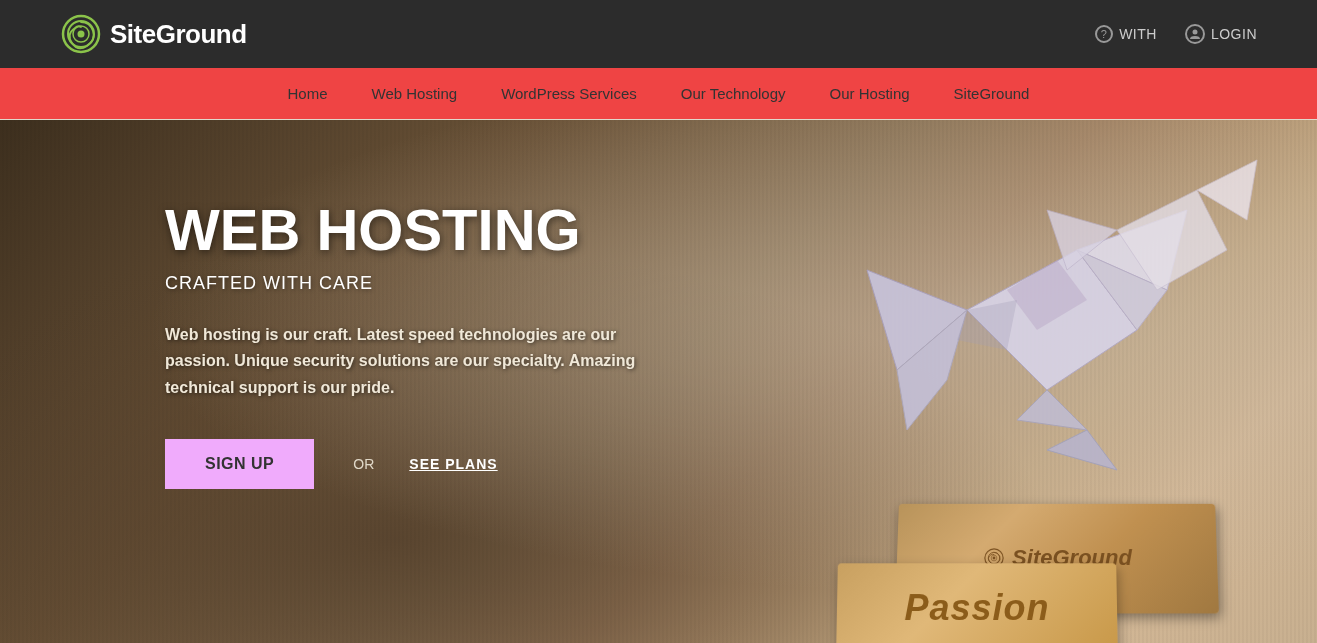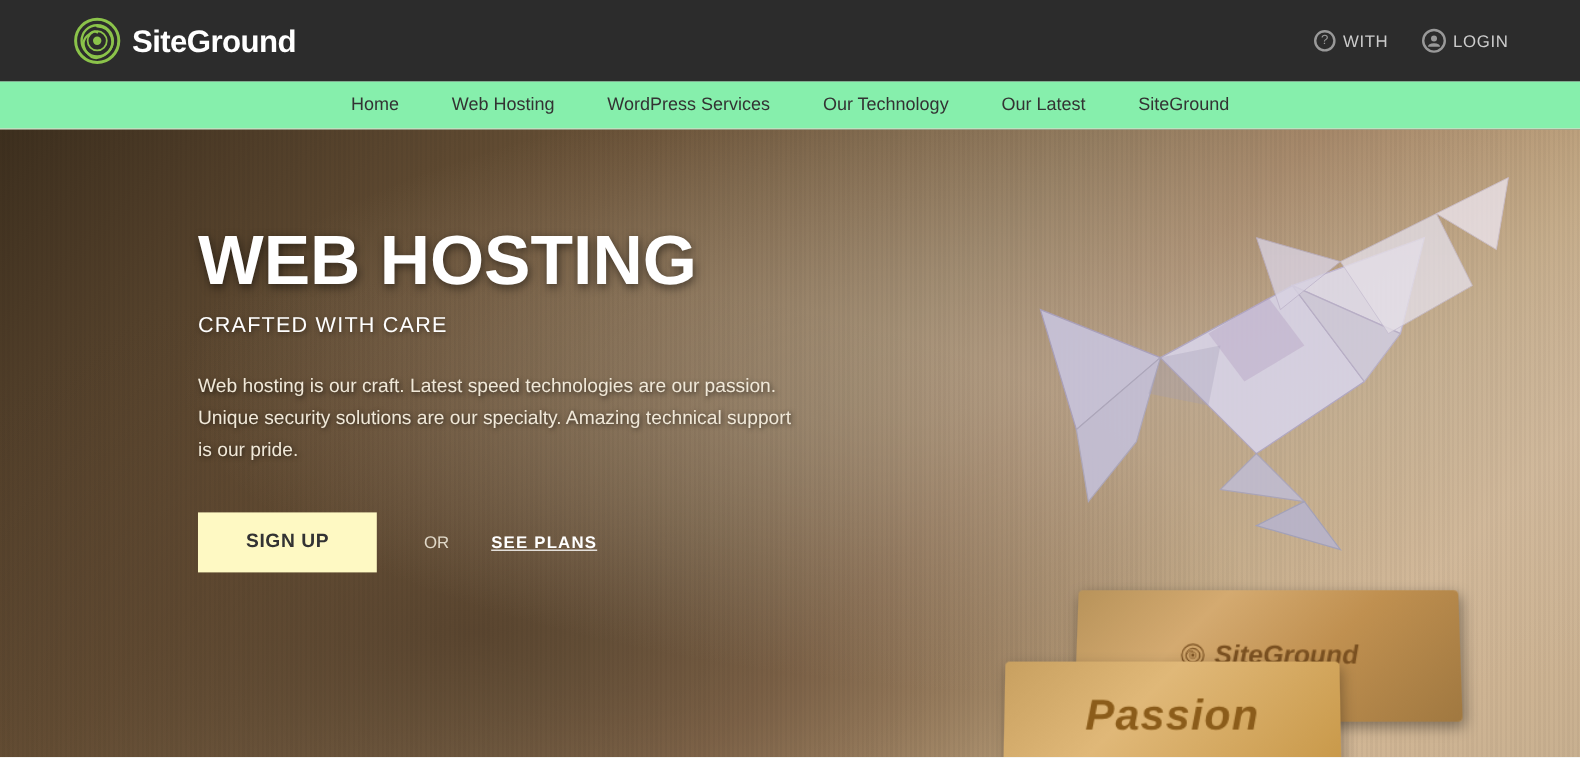--- a/index.html
+++ b/index.html
@@ -61,22 +61,22 @@
       border-radius: 50%;
       display: flex;
       align-items: center;
       justify-content: center;
       font-size: 11px;
       color: #999;
     }
 
     
     .navbar {
-      background-color: #86efac;
-      height: 40px;
+      background-color: #ef4444;
+      height: 52px;
       display: flex;
       align-items: center;
       justify-content: center;
       gap: 0;
       border-bottom: 1px solid #e0d8cc;
     }
     .nav-item {
       color: #333333;
       text-decoration: none;
       font-size: 15px;
@@ -201,28 +201,29 @@
       margin-bottom: 28px;
       text-shadow: 1px 1px 4px rgba(0,0,0,0.4);
     }
     .hero-description {
       color: #f0e8d8;
       font-size: 16px;
       line-height: 1.65;
       margin-bottom: 38px;
       text-shadow: 1px 1px 4px rgba(0,0,0,0.6);
       max-width: 510px;
+      font-weight: bold;
     }
     .hero-actions {
       display: flex;
       align-items: center;
       gap: 20px;
     }
     .btn-signup {
-      background-color: #fef9c3;
+      background-color: #f0abfc;
       color: #333333;
       font-size: 16px;
       font-weight: 700;
       padding: 16px 40px;
       border: none;
       cursor: pointer;
       letter-spacing: 0.5px;
       text-transform: uppercase;
     }
     .or-text {
@@ -281,21 +282,21 @@
   <a class="nav-item" href="#">
     <span>Web Hosting</span>
   </a>
   <a class="nav-item" href="#">
     <span>WordPress Services</span>
   </a>
   <a class="nav-item" href="#">
     <span>Our Technology</span>
   </a>
   <a class="nav-item" href="#">
-    <span>Our Latest</span>
+    <span>Our Hosting</span>
   </a>
   <a class="nav-item" href="#">
     <span>SiteGround</span>
   </a>
 </nav>
 
 <div class="hero">
   <div class="hero-bg"></div>
 
   <div class="crane-area">

